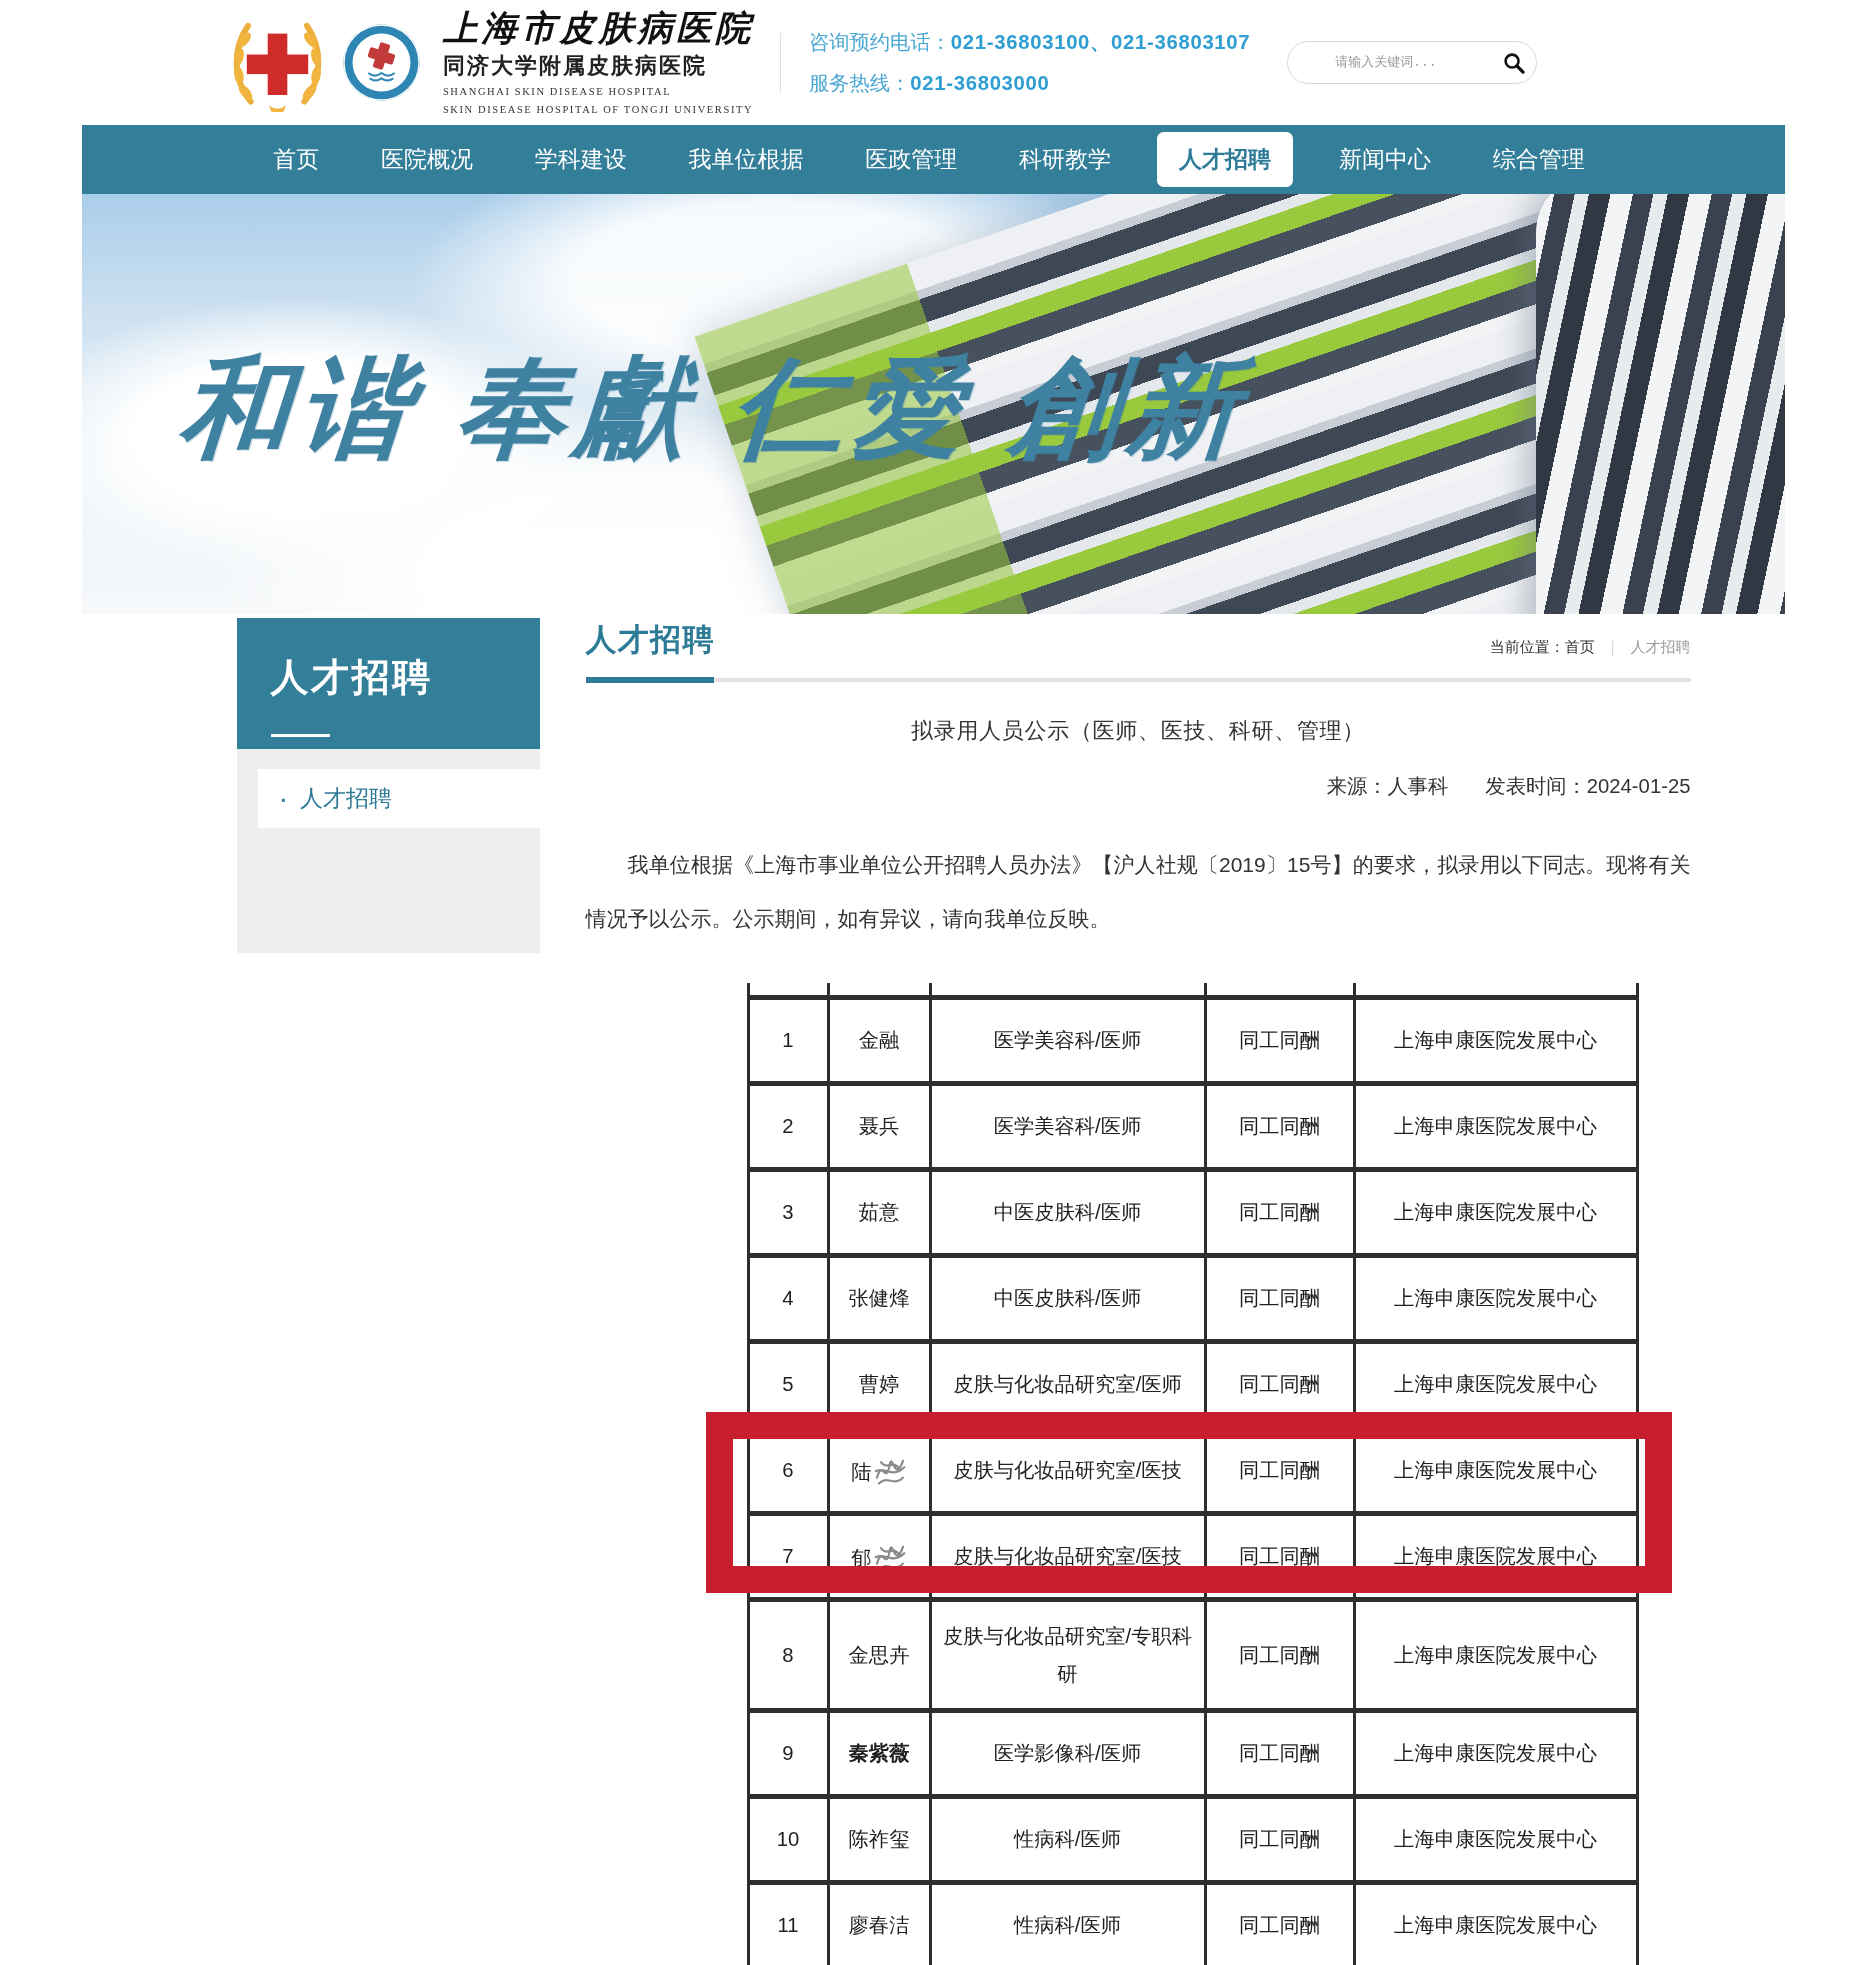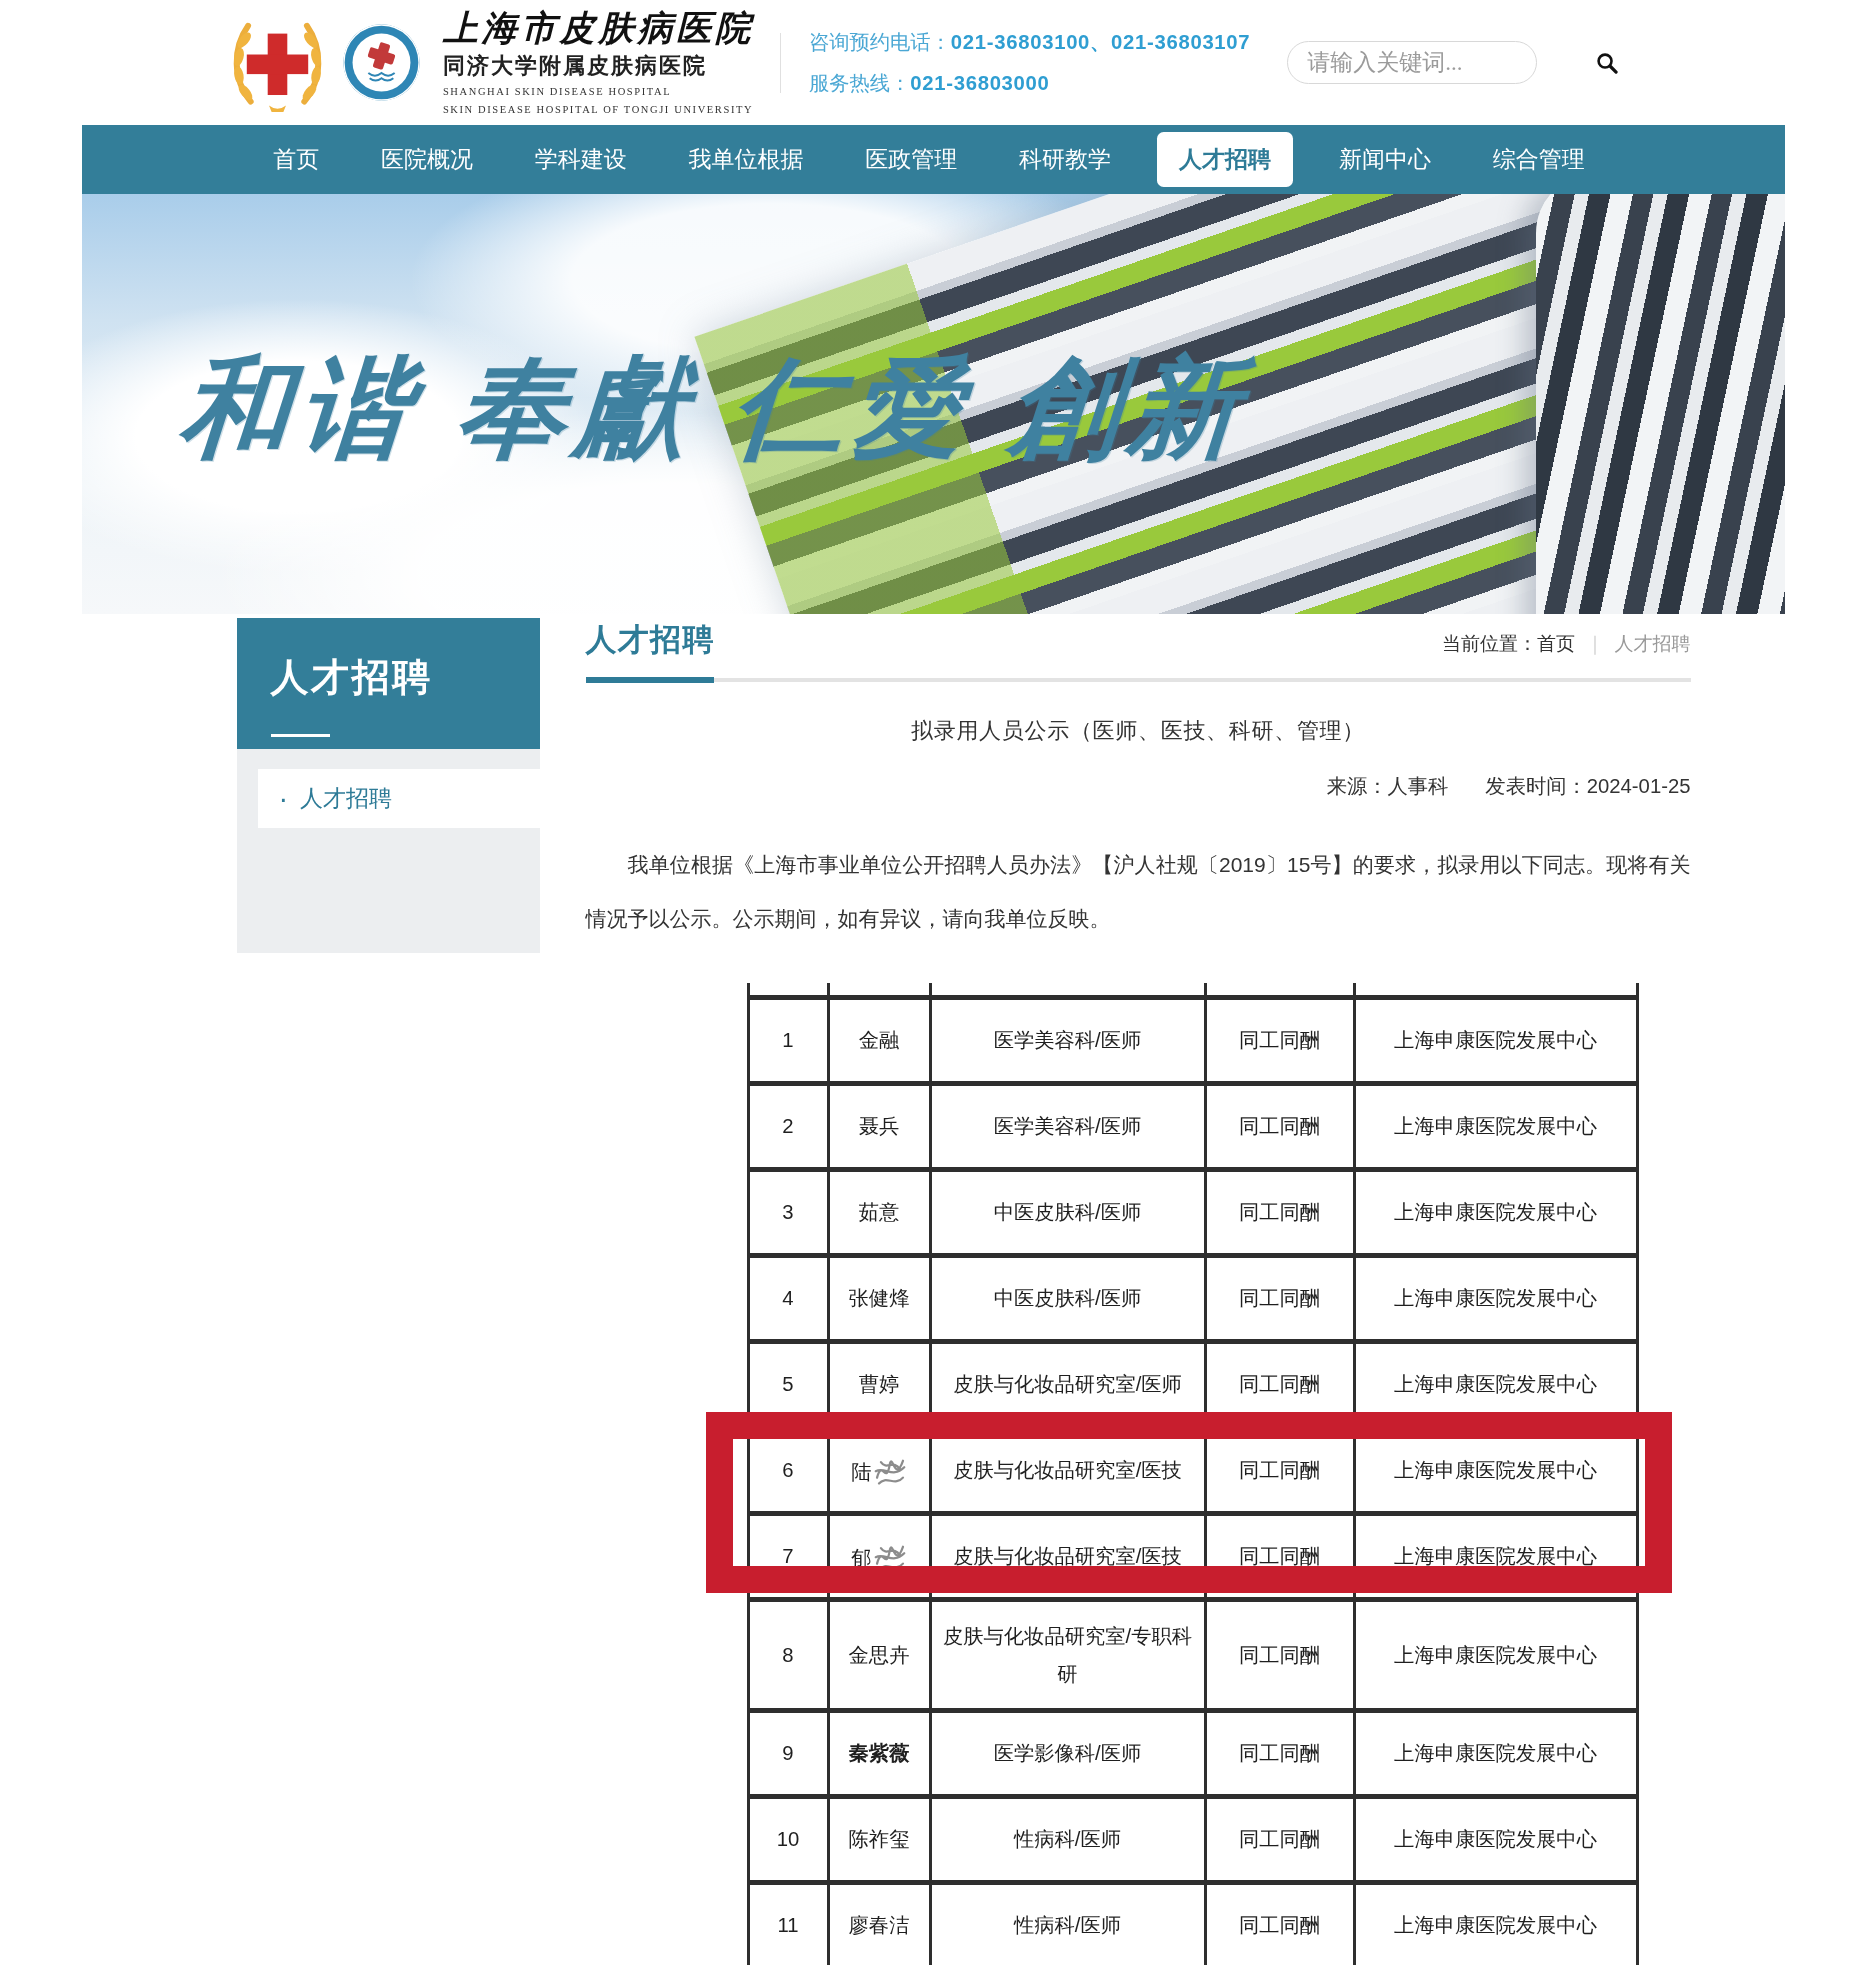--- a/index.html
+++ b/index.html
@@ -14,21 +14,21 @@
   .brand { margin-left:22px; flex:none; }
   .brand-script { font-family:"DejaVu Serif","Liberation Serif",serif; font-style:italic; font-weight:bold; font-size:35px; color:#111; letter-spacing:3.9px; line-height:39px; }
   .brand-sub { font-family:"Liberation Serif","DejaVu Serif",serif; font-weight:bold; font-size:22px; color:#222; letter-spacing:2px; margin-top:3.9px; }
   .brand-en { font-family:"Liberation Serif",serif; font-size:10.5px; color:#333; letter-spacing:1.6px; line-height:13.8px; margin-top:4px; }
   .hdr-divider { width:1.3px; height:60px; background:#e0e0e0; margin-left:26px; flex:none; }
   .phones { margin-left:27.5px; flex:none; }
   .phone-line { font-size:20.3px; color:#4aa7d4; line-height:41px; }
   .phone-line b { color:#2f9ed2; font-weight:bold; letter-spacing:0.7px; }
   .search-wrap { margin-left:auto; margin-right:248px; flex:none; }
   .search-box { width:250px; height:43px; border:1.3px solid #d8d8d8; border-radius:22px; display:flex; align-items:center; padding:0 15.7px 0 19.7px; }
-  .search-box input { border:none; outline:none; flex:1; font-size:23px; color:#444; font-family:Liberation Serif, serif; background:transparent; }
+  .search-box input { border:none; outline:none; flex:1; font-size:13px; color:#444; font-family:Liberation Mono, monospace; background:transparent;margin-left:28px; }
   .search-box input::placeholder { color:#9b9b9b; }
   .mag { width:22px; height:22px; flex:none; }
 
   
   .nav { height:69px; background:#337e99; }
   .nav ul { list-style:none; height:100%; display:flex; align-items:center; justify-content:space-between; padding:0 184px 0 176px; }
   .nav li { color:#fff; font-size:23px; cursor:pointer; padding:10.5px 15.7px; border-radius:6.6px; white-space:nowrap; }
   .nav li.active { background:#fff; color:#2e7b97; padding:11.8px 22px; font-weight:bold; }
 
   
@@ -58,21 +58,21 @@
   .side-head .t { font-size:38px; font-weight:bold; letter-spacing:2.6px; }
   .side-head .bar { width:59px; height:3.3px; background:#fff; margin-top:31px; }
   .side-body { background:#eceef0; padding:19.7px 0 125px 0; }
   .side-item { background:#fff; margin-left:21px; height:59px; display:flex; align-items:center; padding-left:21px; cursor:pointer; }
   .side-item .dot { color:#2e7b97; font-size:29px; margin-right:11.8px; line-height:1; }
   .side-item .lbl { color:#2e7b97; font-size:23px; }
 
   .main { flex:1; margin-left:46px; position:relative; min-width:0; }
   .main-head { display:flex; align-items:flex-end; justify-content:space-between; padding-top:1.3px; }
   .main-title { color:#2e7b97; font-size:31px; font-weight:bold; letter-spacing:1.3px; }
-  .breadcrumb { font-size:19px; color:#333; padding-bottom:3.9px;text-align:right; }
+  .breadcrumb { font-size:15px; color:#333; padding-bottom:3.9px;text-align:right; }
   .breadcrumb .sep { color:#ccc; margin:0 10.5px; }
   .breadcrumb .cur { color:#999; }
   .title-rule { position:relative; height:3.9px; background:#e3e3e3; margin-top:17px; }
   .title-rule .seg { position:absolute; left:0; top:-1.3px; width:128px; height:6.6px; background:#2e7b97; }
 
   .article-title { text-align:center; font-size:22px; color:#333; margin-top:34px; letter-spacing:0.7px; }
   .article-meta { text-align:right; font-size:20.3px; color:#333; margin-top:26px; }
   .article-meta .gap { display:inline-block; width:37px; }
   .article-para { font-size:21px; color:#333; line-height:54px; margin-top:38px; text-align:justify; }
   .article-para .indent { display:inline-block; width:42px; }

